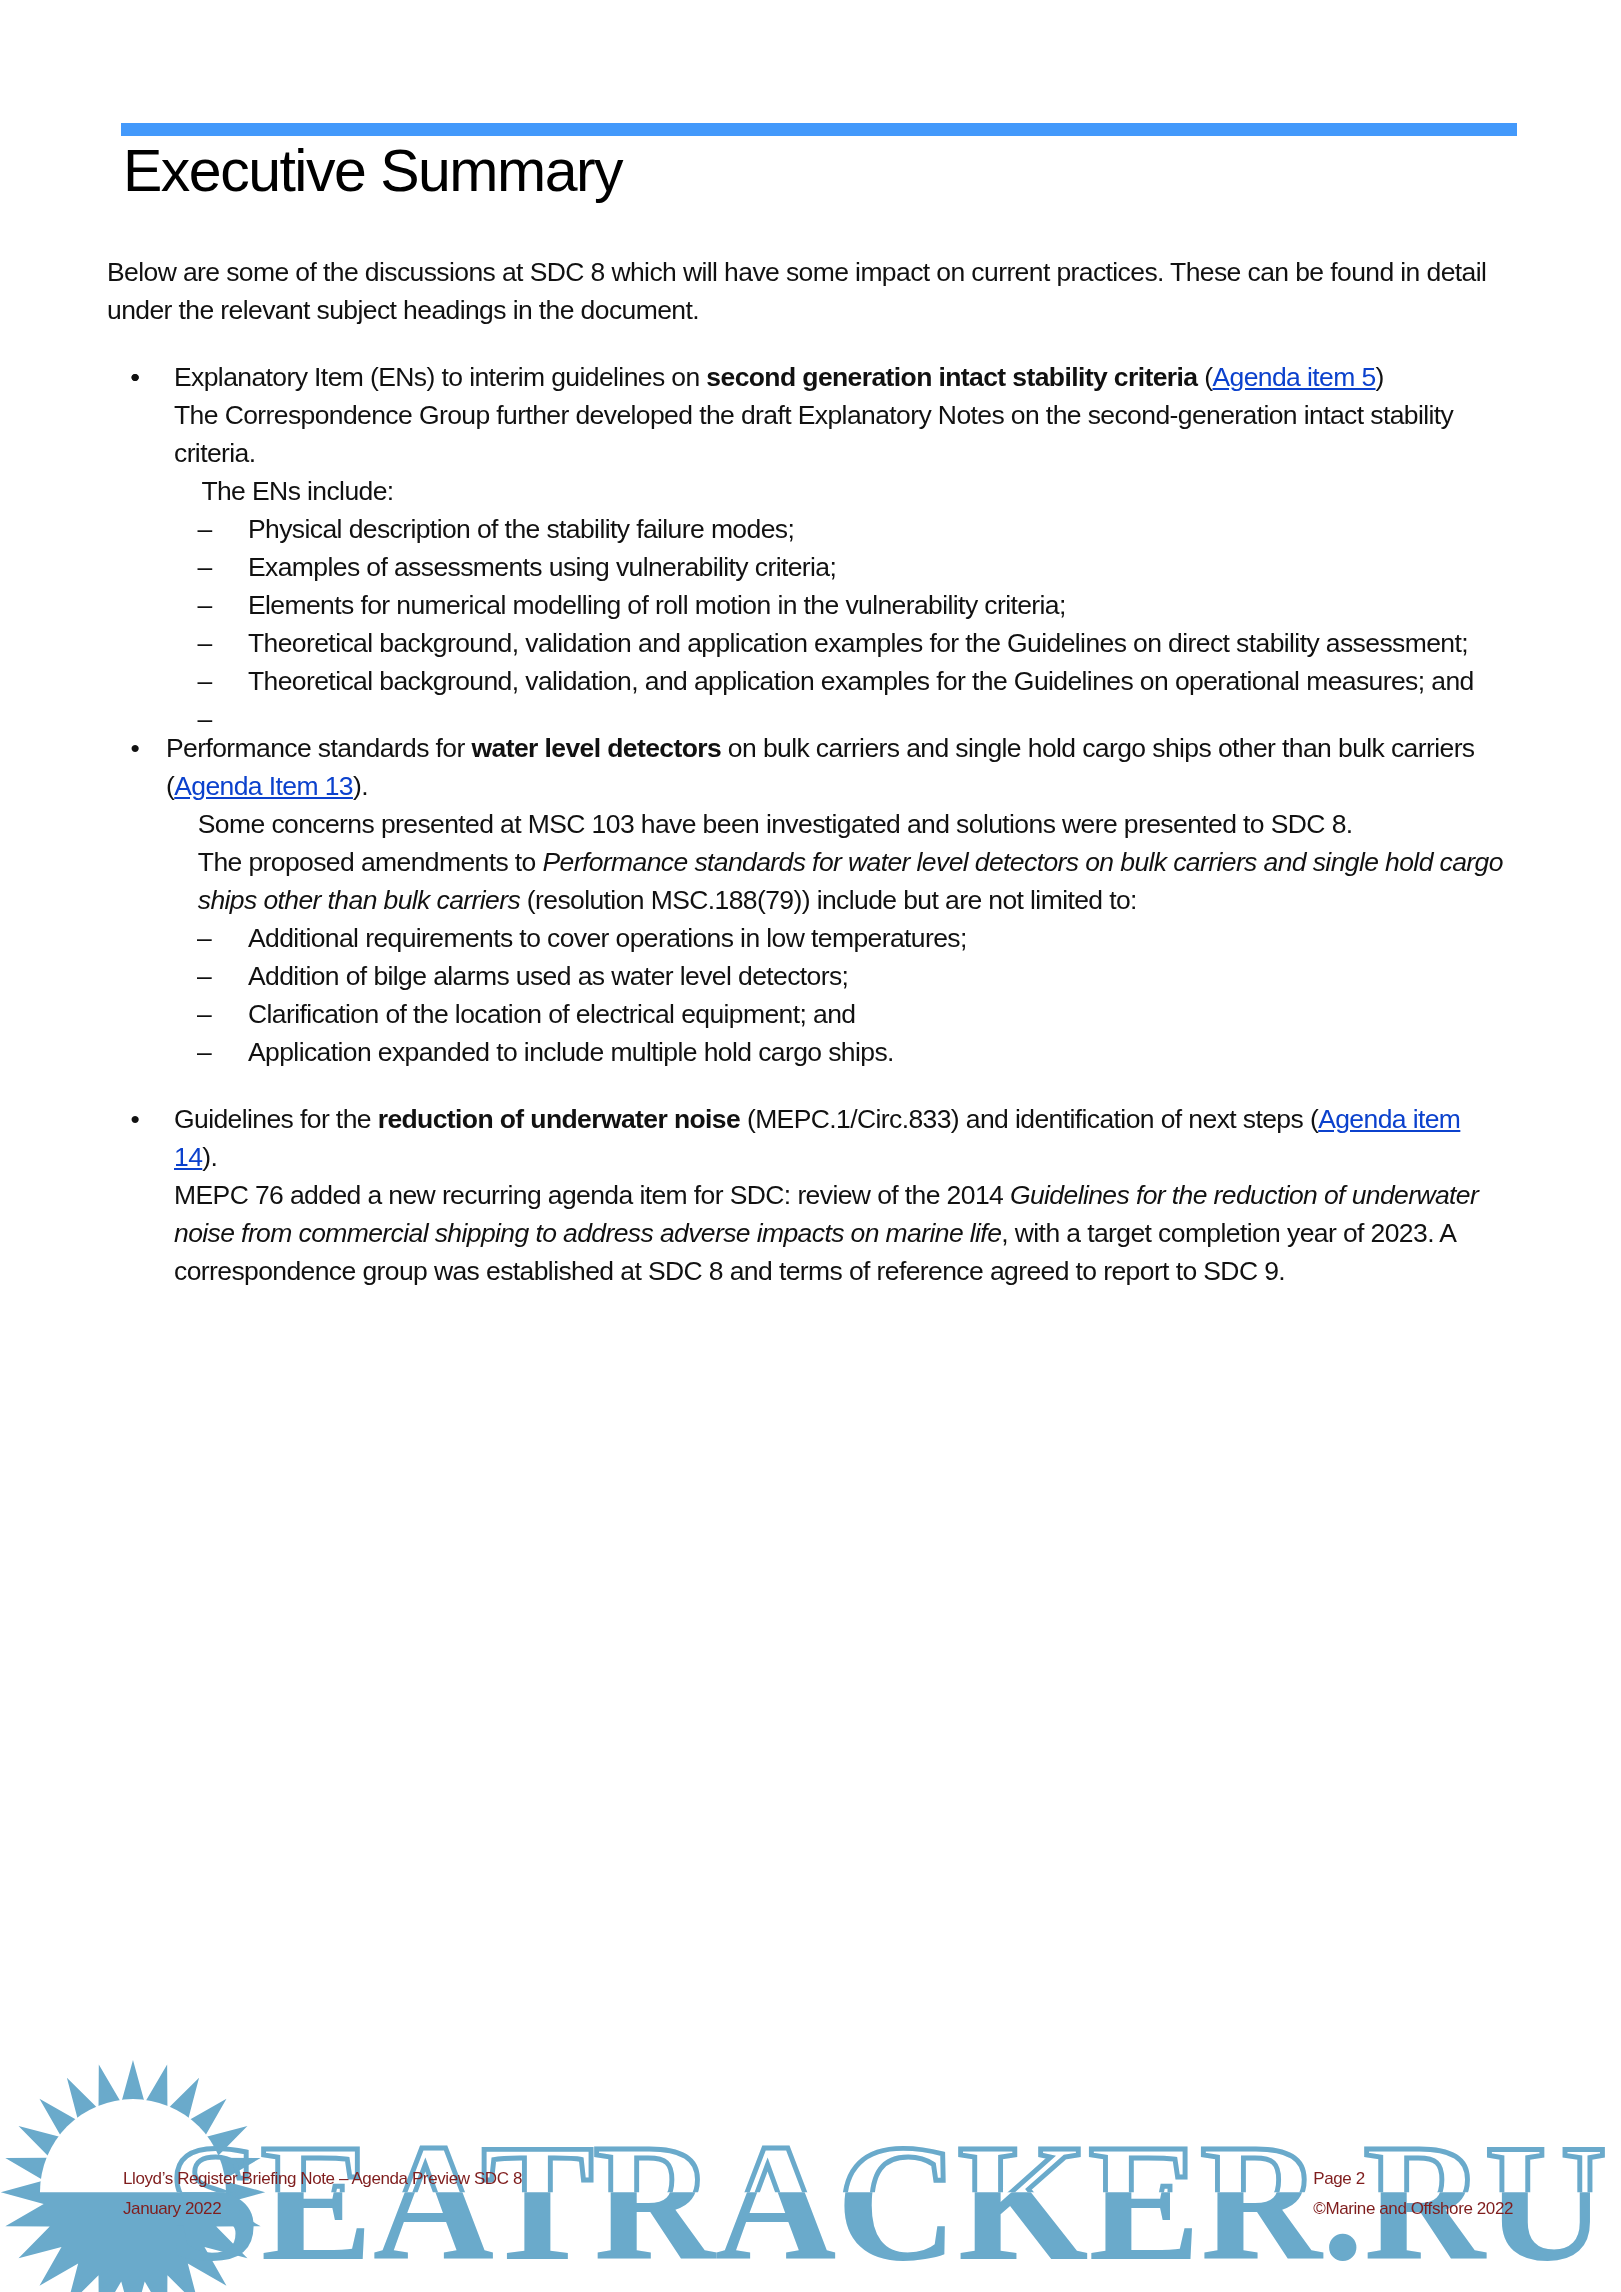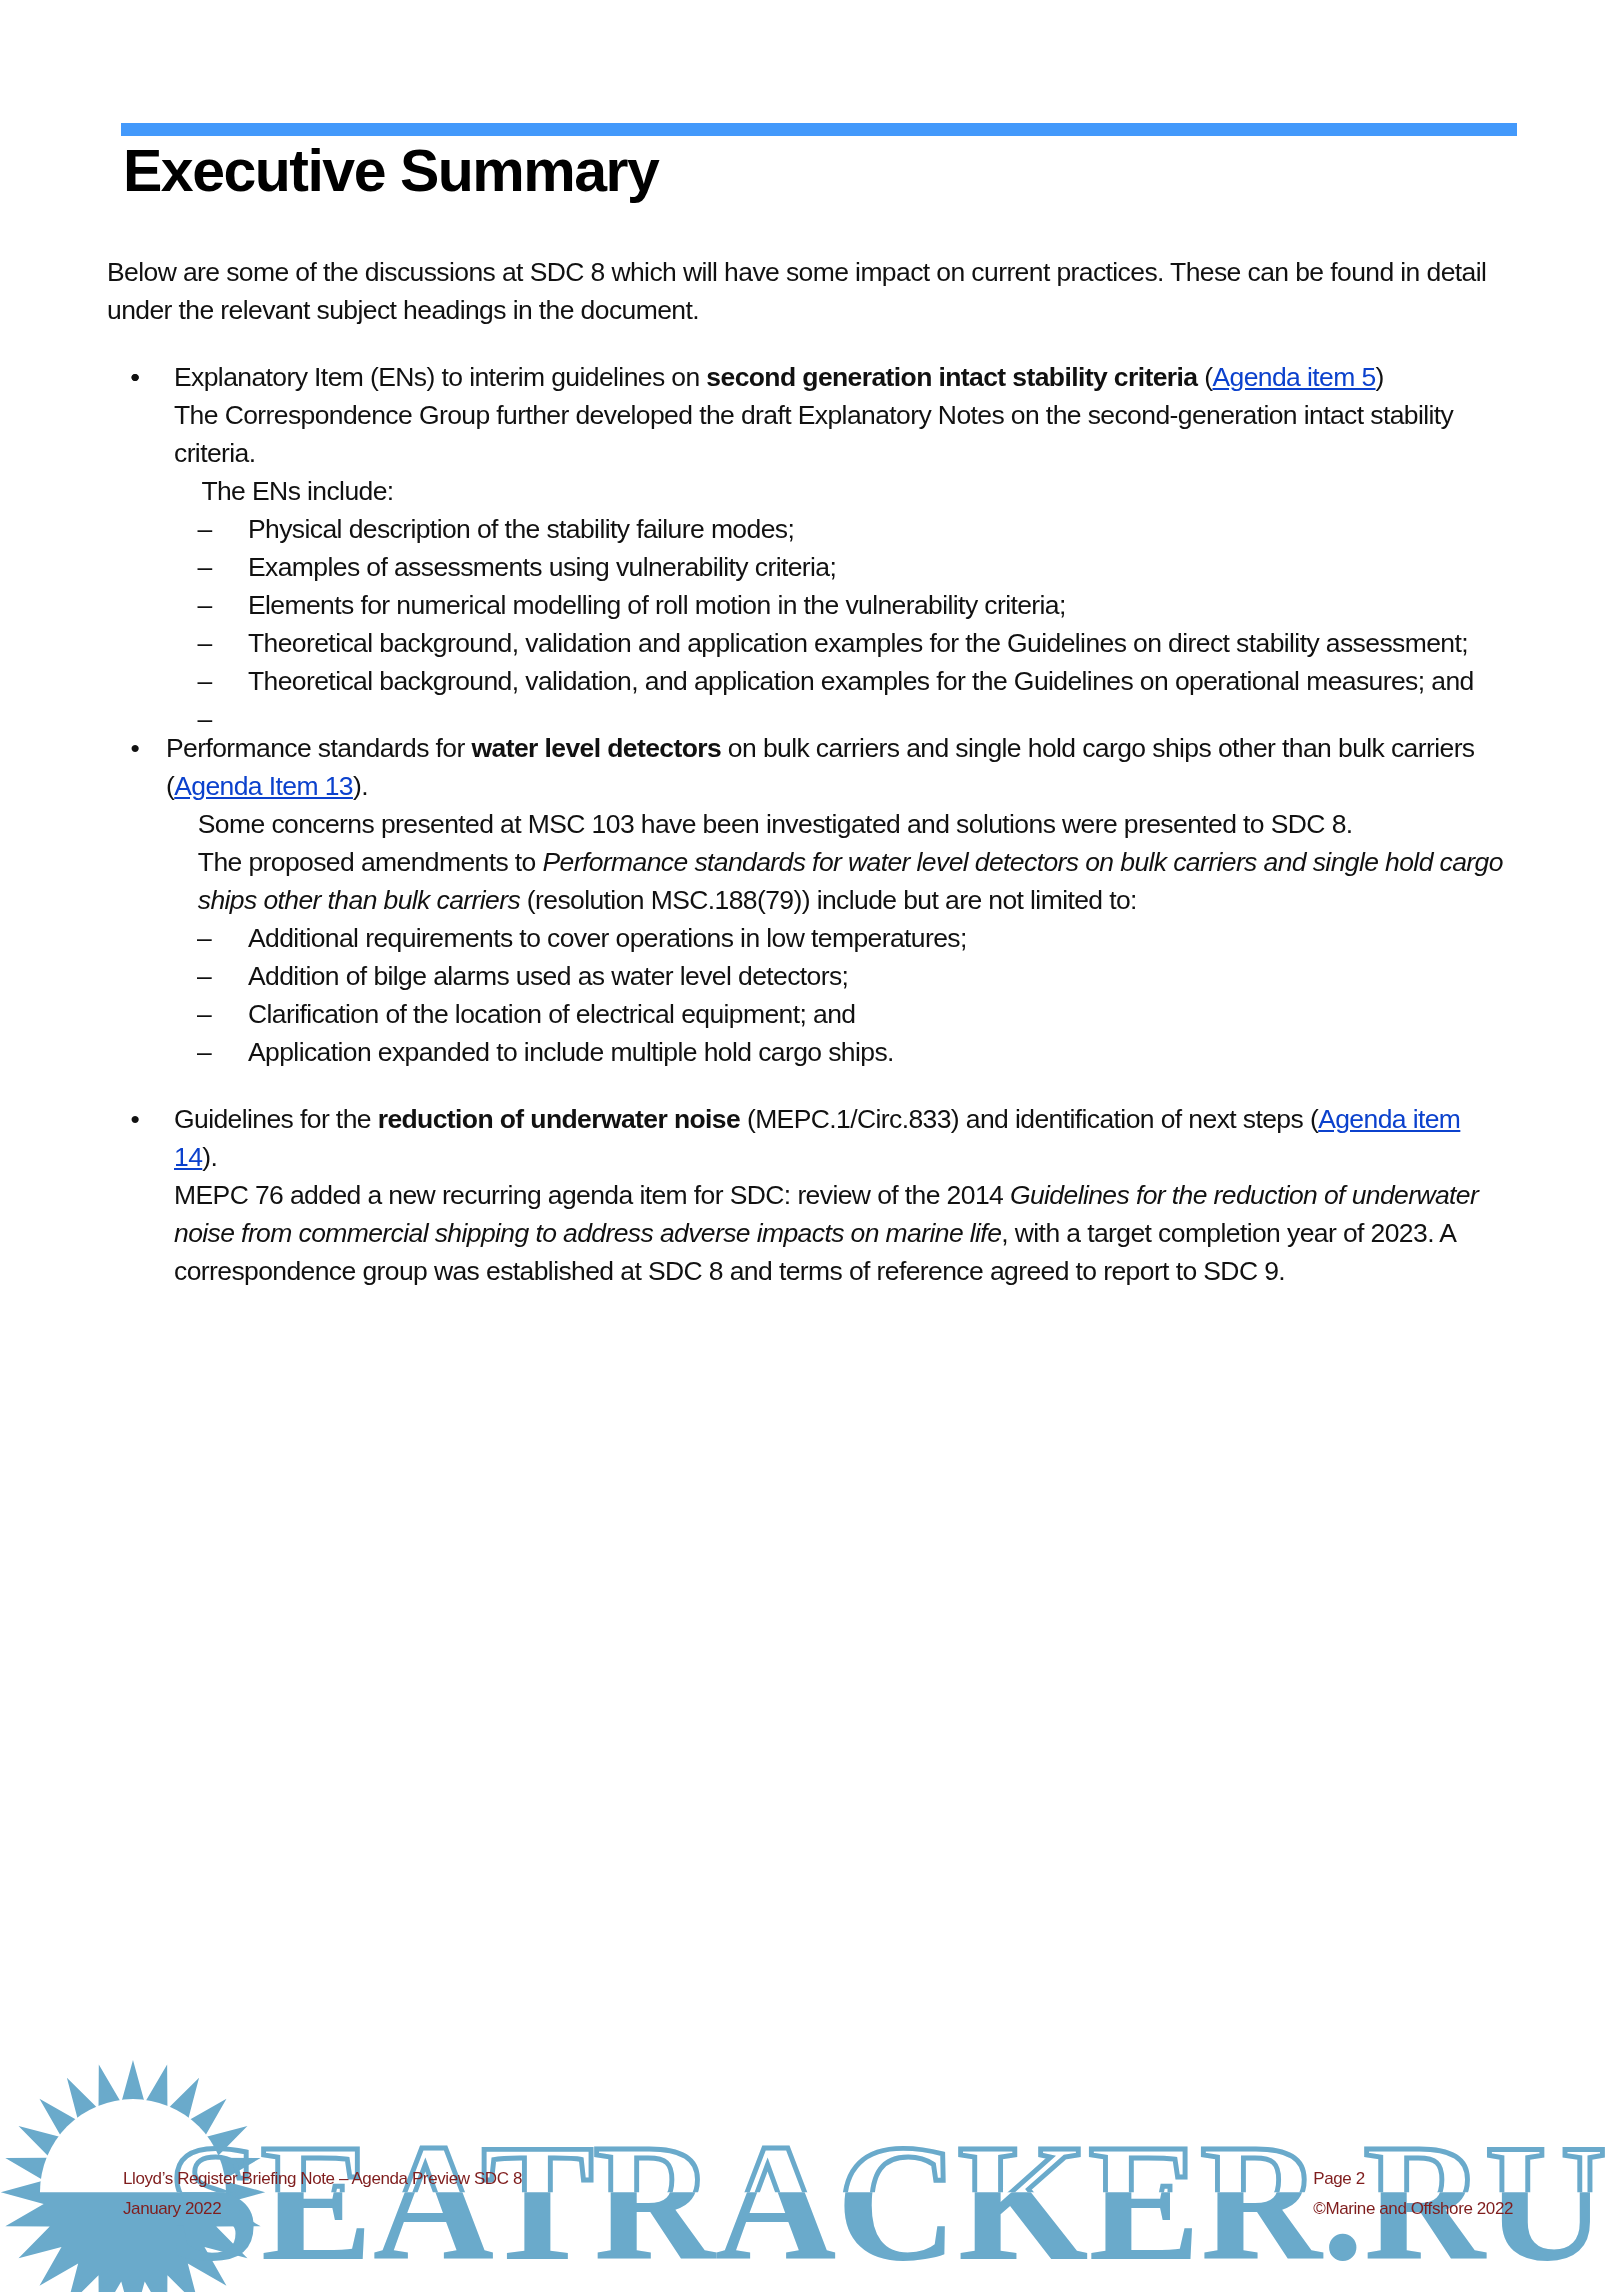--- a/index.html
+++ b/index.html
@@ -1,19 +1,19 @@
 <!DOCTYPE html>
 <html><head>
 <meta charset="utf-8">
 <style>
   html, body { margin: 0; padding: 0; background: #ffffff; }
   body { width: 1621px; height: 2293px; position: relative; overflow: hidden;
          font-family: "Liberation Sans", sans-serif; color: #111; }
   .topbar { position: absolute; left: 121px; top: 123px; width: 1396px; height: 12.7px; background: #4399fb; }
-  .title { position: absolute; left: 123px; top: 137px; margin: 0; font-size: 59px; font-weight: bold;
+  .title { position: absolute; left: 123px; top: 137px; margin: 0; font-size: 59px; font-weight: normal;
            letter-spacing: -1.5px; color: #000; font-family: "Liberation Sans", sans-serif; }
   .content { position: absolute; left: 107px; top: 253px; width: 1397px; font-size: 26.5px; line-height: 38px;
              letter-spacing: -0.6px; }
   .intro { margin: 0 0 29px 0; }
   .bullet { position: relative; padding-left: 67px; margin-bottom: 29px; }
   .bullet .dot { position: absolute; left: 23.5px; top: 0; }
   .bullet .body-para { margin: 0; }
   .bullet.b3 { padding-left: 59px; }
   .bullet.b3 .body-para.indent { padding-left: 7.8px; margin-left: 24px; }
   .sublead { margin: 0 0 0 27.4px; }

